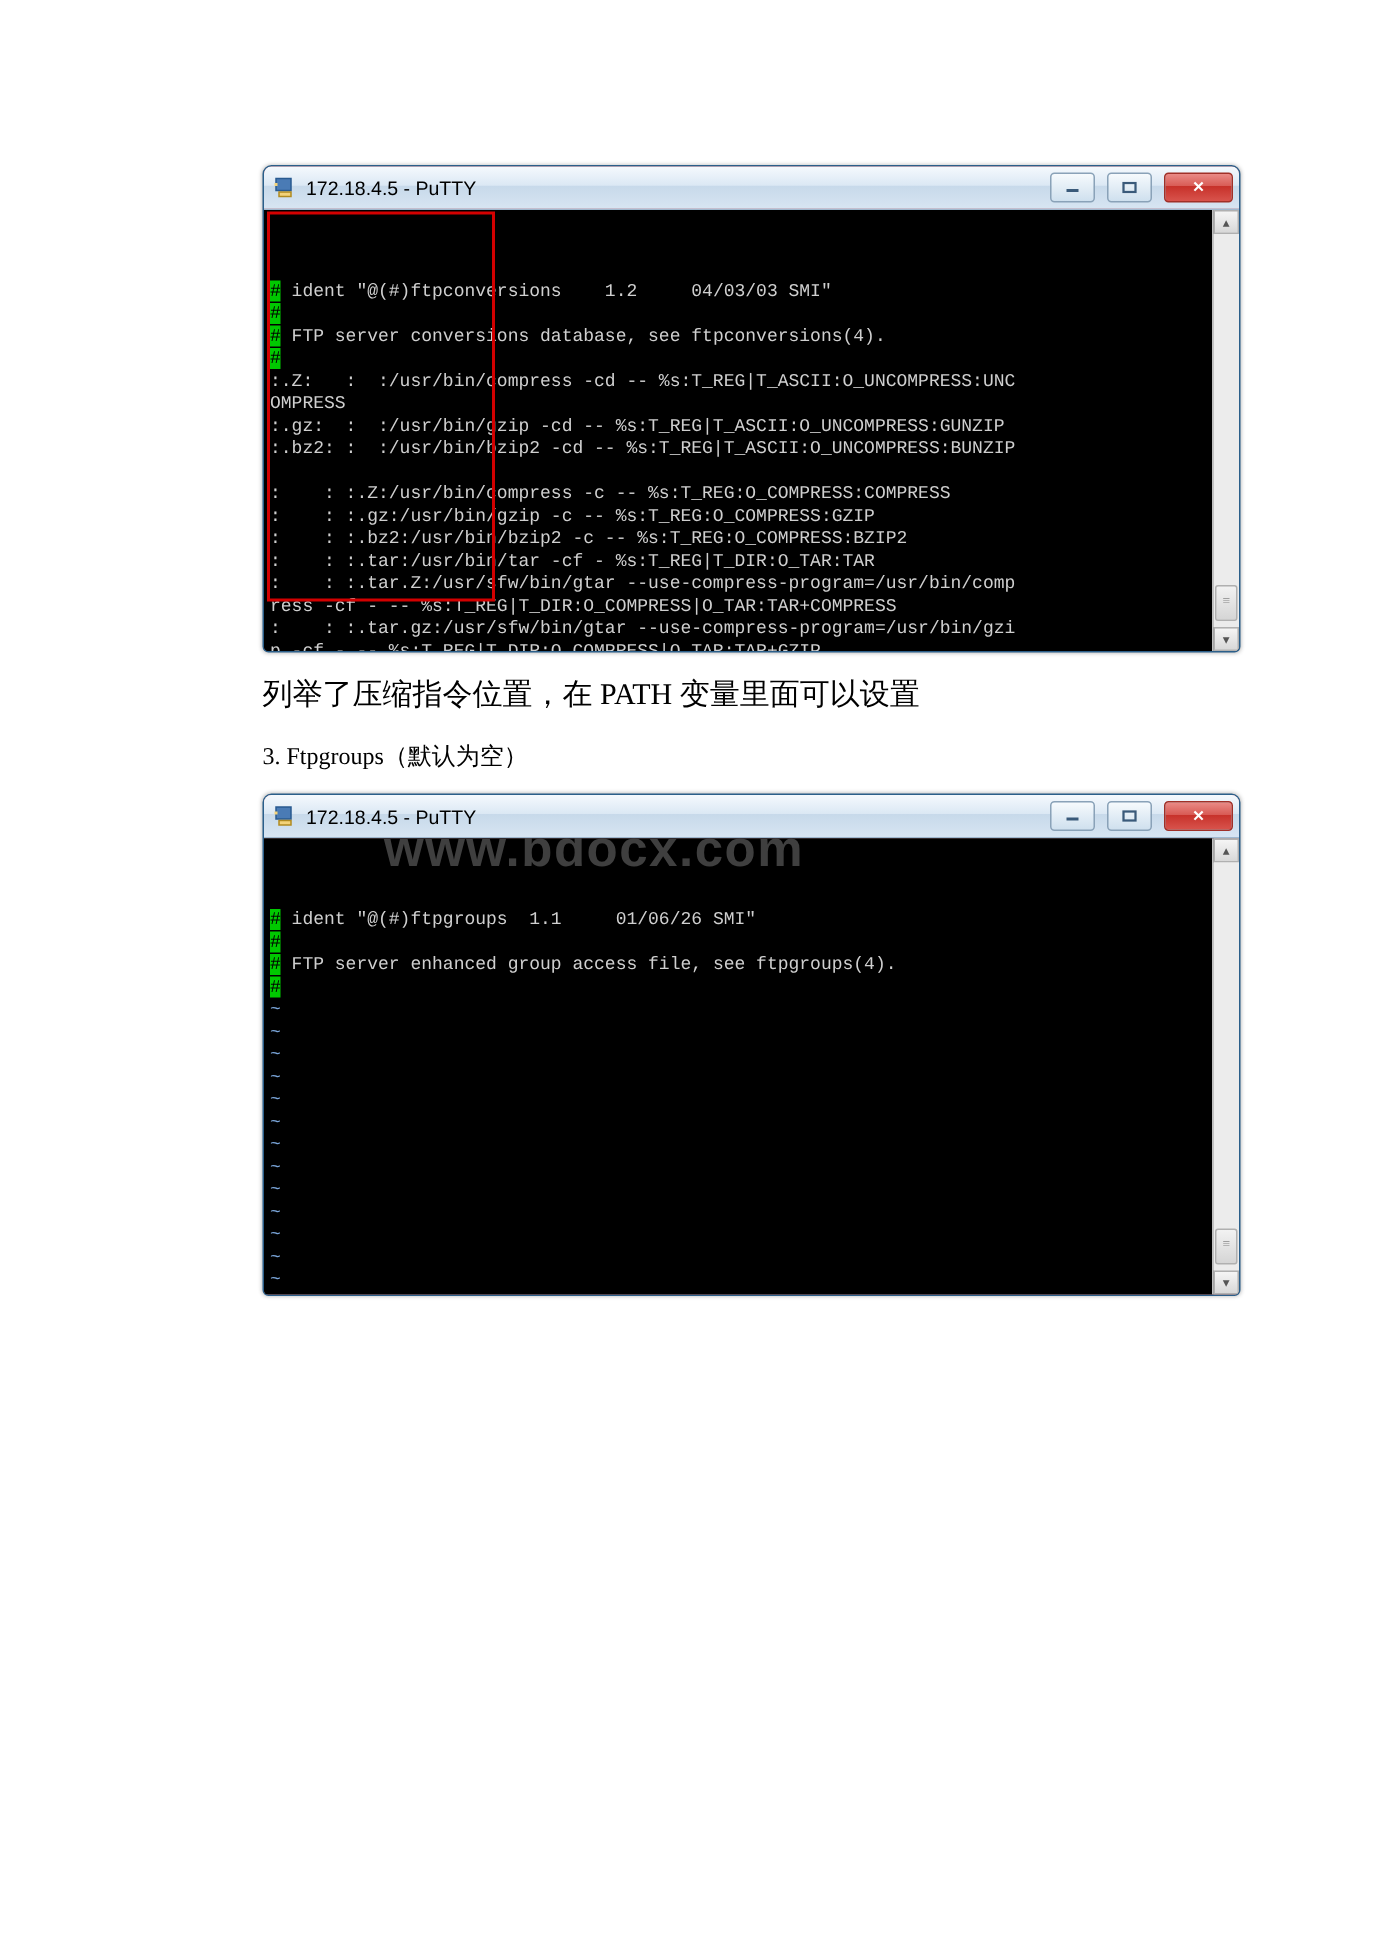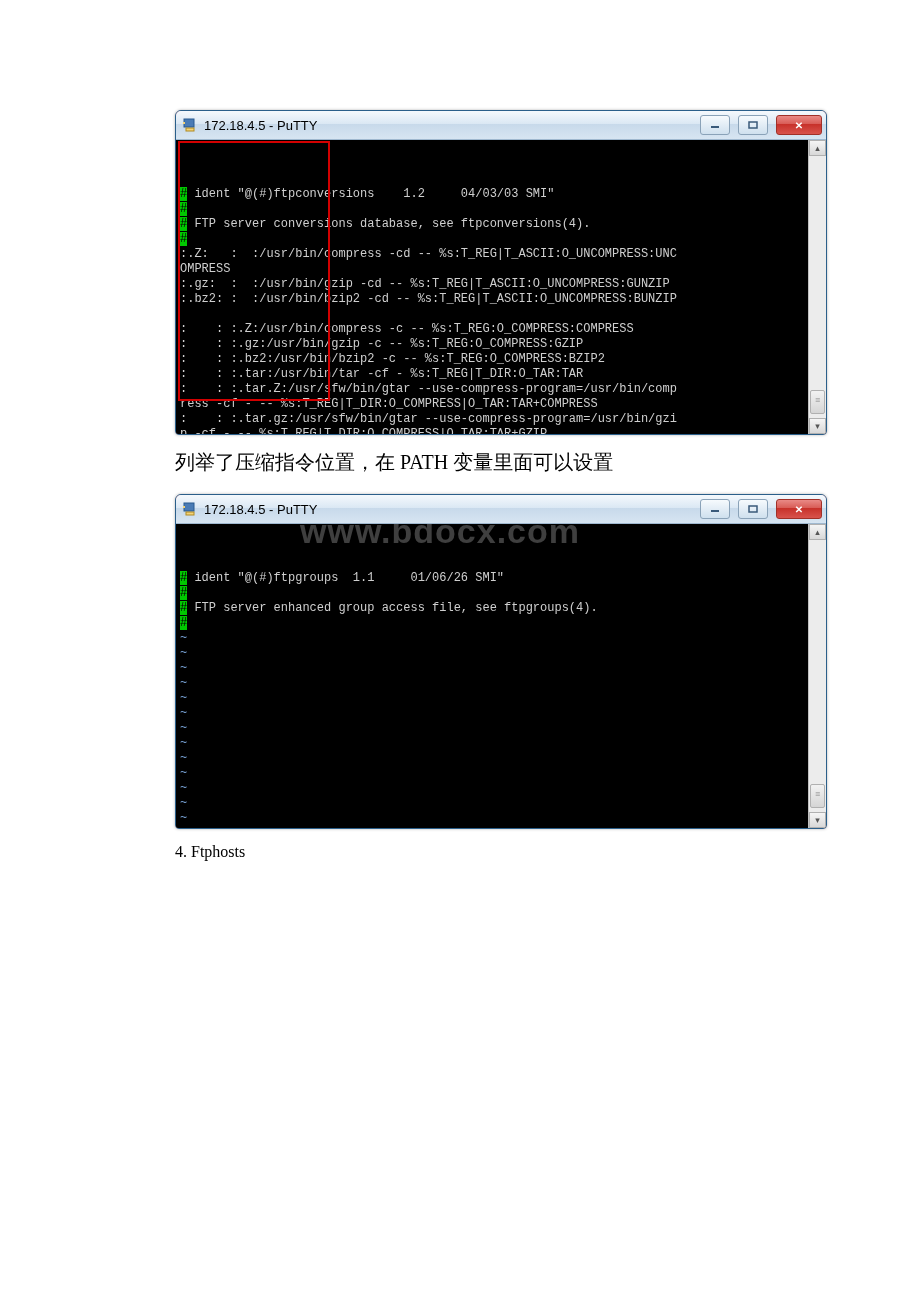--- a/index.html
+++ b/index.html
@@ -140,21 +140,20 @@
     margin: 4px 0 14px 0;
   }
   .tilde-line { color: #7aa5d9; }
   .watermark {
     position: absolute;
     pointer-events: none;
     font-family: Arial, sans-serif;
     font-weight: bold;
     color: rgba(140,140,140,0.45);
     letter-spacing: 1px;
-    margin-left: 44px;
   }
 </style>
 </head>
 <body>
 
 <div class="page">
 
   <div class="putty-window">
     <div class="titlebar">
       <span class="putty-icon">
@@ -186,20 +185,21 @@
         <div class="scroll-track">
           <div class="scroll-thumb" style="bottom:4px;"></div>
         </div>
         <div class="scroll-arrow" style="position:absolute;bottom:0;left:0;right:0;">▾</div>
       </div>
     </div>
   </div>
 
   <div class="caption">列举了压缩指令位置，在 PATH 变量里面可以设置</div>
 
+  <div class="heading">3. Ftpgroups（默认为空）</div>
 
   <div class="putty-window">
     <div class="titlebar">
       <span class="putty-icon">
         <svg viewBox="0 0 16 16">
             <rect x="2" y="2" width="10" height="8" fill="#4a7bb5" stroke="#285a90"></rect>
             <rect x="4" y="11" width="8" height="3" fill="#f3d37a" stroke="#b08a20"></rect>
             <rect x="1" y="5" width="2" height="2" fill="#f3d37a"></rect>
           </svg>
       </span>
@@ -223,15 +223,14 @@
       <div class="scrollbar">
         <div class="scroll-arrow">▴</div>
         <div class="scroll-track">
           <div class="scroll-thumb" style="bottom:4px;"></div>
         </div>
         <div class="scroll-arrow" style="position:absolute;bottom:0;left:0;right:0;">▾</div>
       </div>
     </div>
   </div>
 
-  <div class="heading" style="margin-top:12px;">4. Ftphosts</div>
 
 </div>
 
 </body></html>

